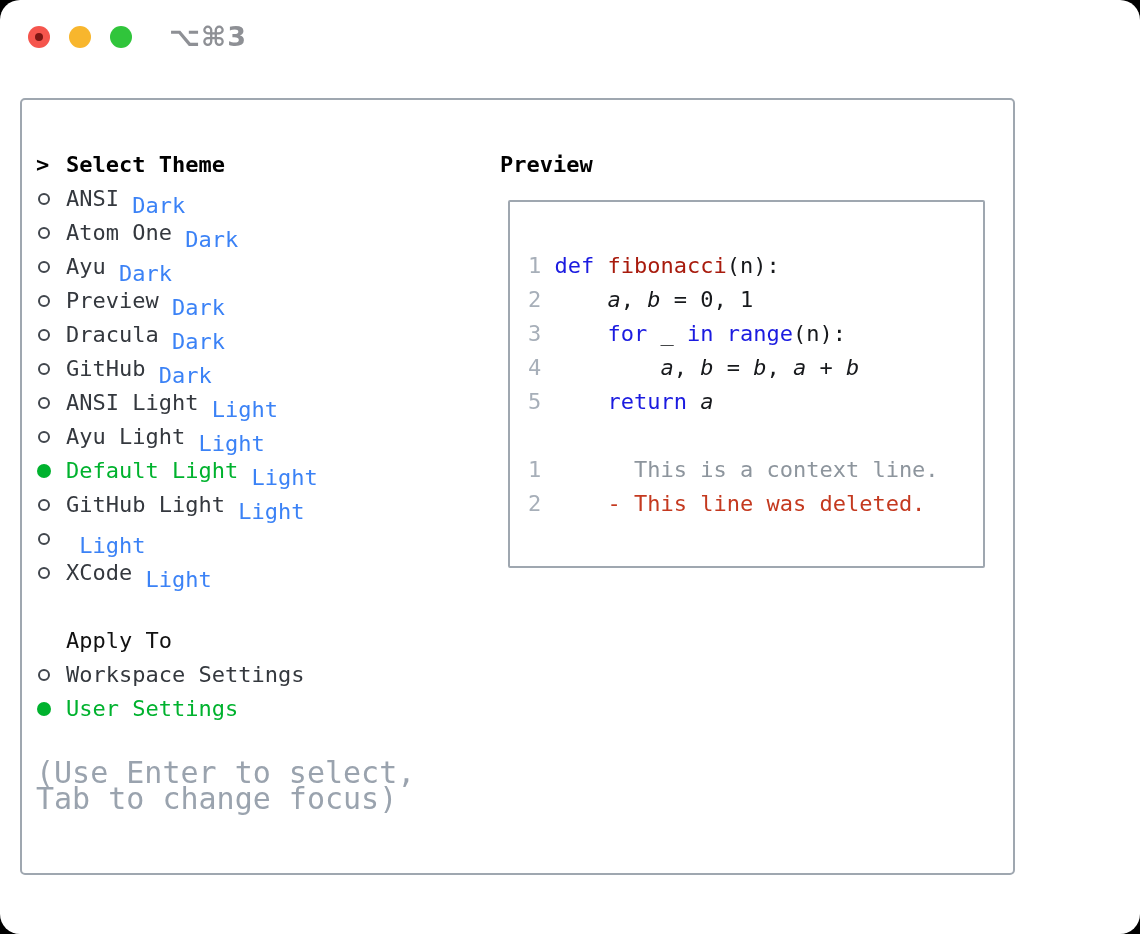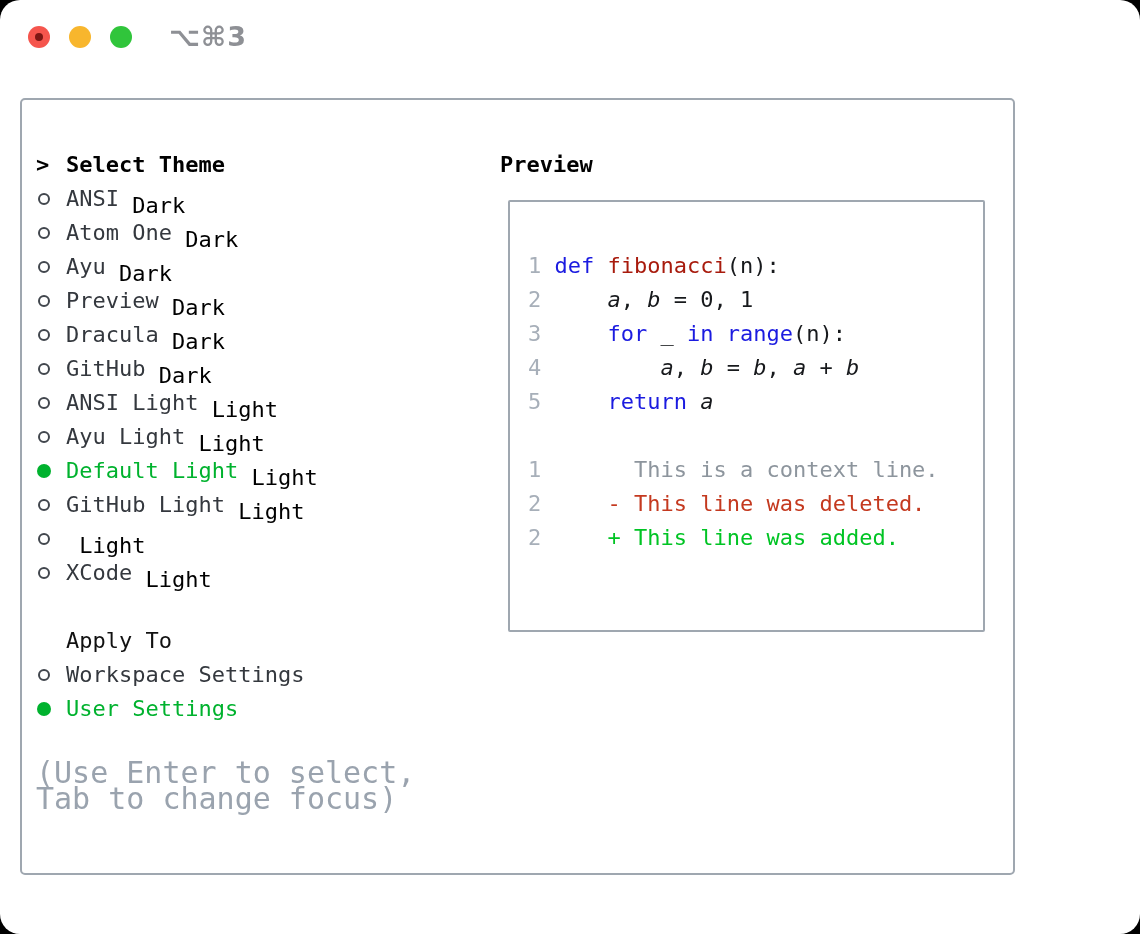--- a/index.html
+++ b/index.html
@@ -31,28 +31,28 @@
   .row.blank{height:34px;}
   .marker{display:inline-flex;align-items:center;width:30px;flex:0 0 30px;}
   .prompt{display:inline-block;width:30px;color:#000;font-weight:bold;}
   .head{color:#000;font-weight:bold;}
   .head2{color:#111;text-align:center;}
   .circle{display:inline-block;width:12px;height:12px;border-radius:50%;
        border:2px solid #41464d;margin-left:2px;box-sizing:border-box;}
   .circle.sel{width:14px;height:14px;border:none;background:#00b22e;margin-left:1px;}
   .tname{color:#34383e;}
   .tname.sel{color:#00b22e;}
-  .suffix{color:#000000;margin-top:14px;}
+  .suffix{color:#3b82f6;margin-top:14px;}
   .hint{width:420px;color:#9aa3ae;line-height:26px;font-size:30px;
        white-space:normal;word-break:normal;}
 
   
   .preview-title{position:absolute;left:500px;top:148px;height:34px;line-height:34px;
        font-size:22px;font-weight:bold;color:#000;}
-  .preview-box{position:absolute;left:508px;top:200px;width:477px;height:432px;
+  .preview-box{position:absolute;left:508px;top:200px;width:477px;height:368px;
        border:2px solid #9fa7b0;border-radius:2px;box-sizing:border-box;padding-left:24px;}
   .code{position:absolute;left:18px;top:47px;font-size:22px;line-height:34px;}
   .pline{height:34px;white-space:pre;color:#17191c;}
   .num{color:#a7afb9;}
   .kw{color:#1b1be0;}
   .fn{color:#a81b0d;}
   .var{font-style:italic;color:#17191c;}
   .pl{color:#17191c;}
   .context{color:#8d959d;text-align:right;}
   .deleted{color:#c4391f;}
@@ -111,17 +111,16 @@
   <div class="preview-box">
     <div class="code" id="code-block">
         <div class="pline"><span class="num">1 </span><span class="kw">def</span><span class="pl"> </span><span class="fn">fibonacci</span><span class="pl">(n):</span></div>
         <div class="pline"><span class="num">2 </span><span class="pl">    </span><span class="var">a</span><span class="pl">, </span><span class="var">b</span><span class="pl"> = 0, 1</span></div>
         <div class="pline"><span class="num">3 </span><span class="pl">    </span><span class="kw">for</span><span class="pl"> _ </span><span class="kw">in</span><span class="pl"> </span><span class="kw">range</span><span class="pl">(n):</span></div>
         <div class="pline"><span class="num">4 </span><span class="pl">        </span><span class="var">a</span><span class="pl">, </span><span class="var">b</span><span class="pl"> = </span><span class="var">b</span><span class="pl">, </span><span class="var">a</span><span class="pl"> + </span><span class="var">b</span></div>
         <div class="pline"><span class="num">5 </span><span class="pl">    </span><span class="kw">return</span><span class="pl"> </span><span class="var">a</span></div>
         <div class="pline"> </div>
         <div class="pline"><span class="num">1     </span><span class="context">  This is a context line.</span></div>
         <div class="pline"><span class="num">2     </span><span class="deleted">- This line was deleted.</span></div>
-        <div class="pline"><span class="num">2     </span><span class="added">+ This line was added.</span></div>
       </div>
   </div>
 
 </div>
 
 </body></html>

